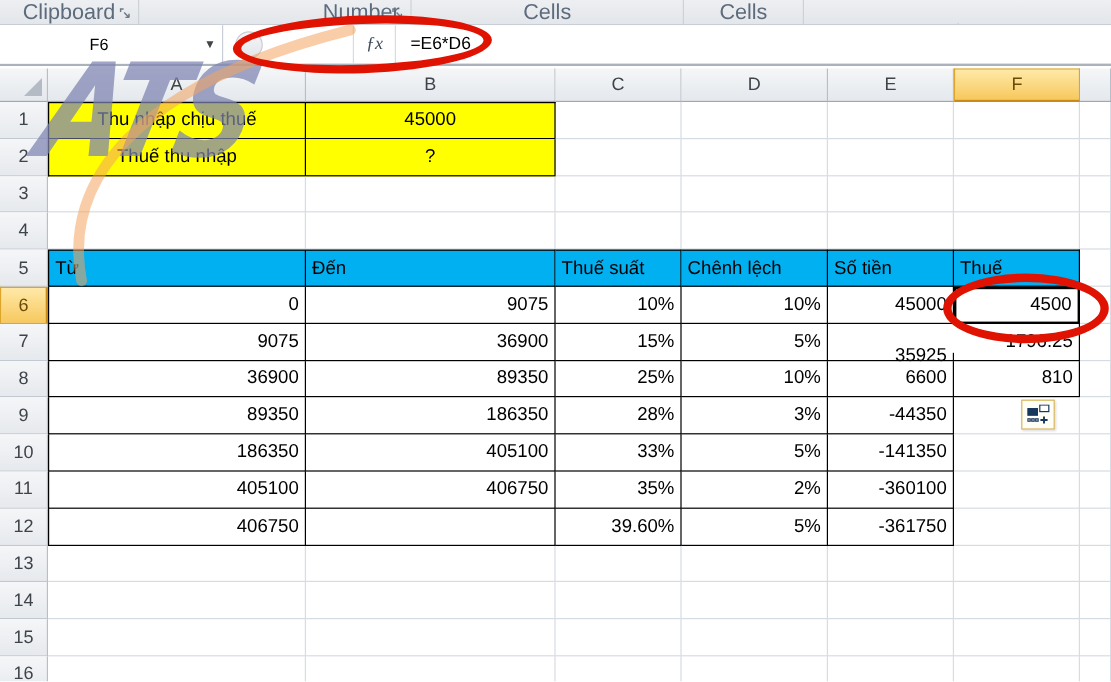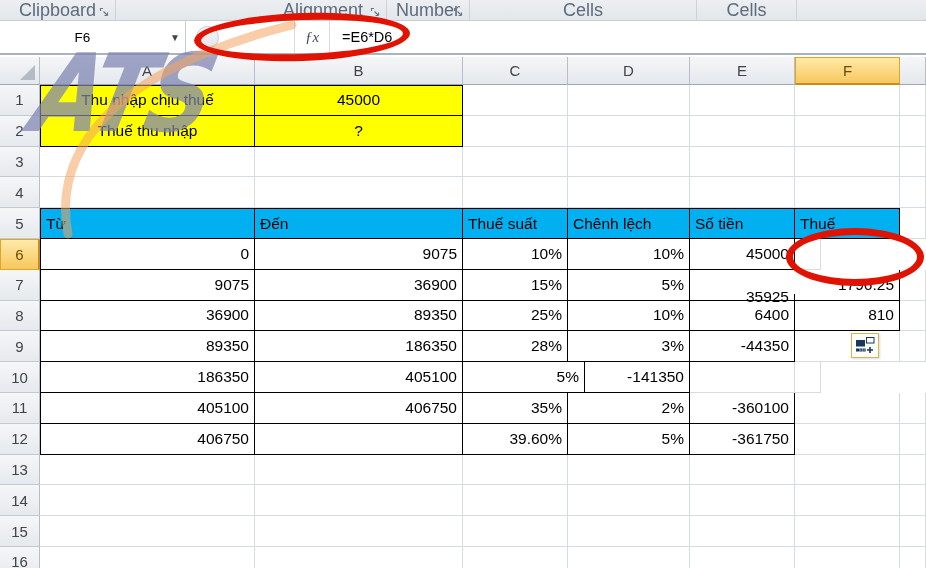--- a/index.html
+++ b/index.html
@@ -86,27 +86,20 @@
             <path d="M4.5 4.5 L8.5 8.5 M8.5 8.5 V5.5 M8.5 8.5 H5.5" fill="none" stroke="#6b7886" stroke-width="1.2"></path>
           </svg></span>
       </div>
       <div class="ribbon-group" style="width: 144px; margin-top: 36px;">
         <span class="cap">Font</span>
         <span class="launcher"><svg width="11" height="11" viewBox="0 0 11 11">
             <path d="M1.5 4 V1.5 H4" fill="none" stroke="#6b7886" stroke-width="1.2"></path>
             <path d="M4.5 4.5 L8.5 8.5 M8.5 8.5 V5.5 M8.5 8.5 H5.5" fill="none" stroke="#6b7886" stroke-width="1.2"></path>
           </svg></span>
       </div>
-      <div class="ribbon-group" style="width: 127px;">
-        <span class="cap">Alignment</span>
-        <span class="launcher"><svg width="11" height="11" viewBox="0 0 11 11">
-            <path d="M1.5 4 V1.5 H4" fill="none" stroke="#6b7886" stroke-width="1.2"></path>
-            <path d="M4.5 4.5 L8.5 8.5 M8.5 8.5 V5.5 M8.5 8.5 H5.5" fill="none" stroke="#6b7886" stroke-width="1.2"></path>
-          </svg></span>
-      </div>
       <div class="ribbon-group" style="width: 83px;">
         <span class="cap">Number</span>
         <span class="launcher"><svg width="11" height="11" viewBox="0 0 11 11">
             <path d="M1.5 4 V1.5 H4" fill="none" stroke="#6b7886" stroke-width="1.2"></path>
             <path d="M4.5 4.5 L8.5 8.5 M8.5 8.5 V5.5 M8.5 8.5 H5.5" fill="none" stroke="#6b7886" stroke-width="1.2"></path>
           </svg></span>
       </div>
       <div class="ribbon-group" style="width: 227px;">
         <span class="cap">Cells</span>
       </div>
@@ -196,39 +189,40 @@
           <div class="cell blu bt bb br" style="width: 105px;">Thuế</div>
           <div class="cell" style="width: 26px;"></div>
         </div>
         <div class="grid-row">
           <div class="rowhdr sel">6</div>
           <div class="cell num bl bb br" style="width: 215px;">0</div>
           <div class="cell num bb br" style="width: 208px;">9075</div>
           <div class="cell num bb br" style="width: 105px;">10%</div>
           <div class="cell num bb br" style="width: 122px;">10%</div>
           <div class="cell num bb br" style="width: 105px;">45000</div>
+          <div class="cell num act" style="width: 105px;">4500</div>
           <div class="cell" style="width: 26px;"></div>
         </div>
         <div class="grid-row">
           <div class="rowhdr">7</div>
           <div class="cell num bl bb br" style="width: 215px;">9075</div>
           <div class="cell num bb br" style="width: 208px;">36900</div>
           <div class="cell num bb br" style="width: 105px;">15%</div>
           <div class="cell num bb br" style="width: 122px;">5%</div>
           <div class="cell num bb br" style="width: 105px; margin-top: 24px;">35925</div>
           <div class="cell num bb br" style="width: 105px;">1796.25</div>
           <div class="cell" style="width: 26px;"></div>
         </div>
         <div class="grid-row">
           <div class="rowhdr">8</div>
           <div class="cell num bl bb br" style="width: 215px;">36900</div>
           <div class="cell num bb br" style="width: 208px;">89350</div>
           <div class="cell num bb br" style="width: 105px;">25%</div>
           <div class="cell num bb br" style="width: 122px;">10%</div>
-          <div class="cell num bb br" style="width: 105px;">6400</div>
+          <div class="cell num bb br" style="width: 105px;">6600</div>
           <div class="cell num bb br" style="width: 105px; text-align: right;">810</div>
           <div class="cell" style="width: 26px;"></div>
         </div>
         <div class="grid-row">
           <div class="rowhdr">9</div>
           <div class="cell num bl bb br" style="width: 215px;">89350</div>
           <div class="cell num bb br" style="width: 208px;">186350</div>
           <div class="cell num bb br" style="width: 105px;">28%</div>
           <div class="cell num bb br" style="width: 122px;">3%</div>
           <div class="cell num bb br" style="width: 105px;">-44350</div>
@@ -243,20 +237,21 @@
                 <path d="M14 10 V16 M11 13 H17" stroke="#17375E" stroke-width="1.6"></path>
               </svg>
             </div>
           </div>
           <div class="cell" style="width: 26px;"></div>
         </div>
         <div class="grid-row">
           <div class="rowhdr">10</div>
           <div class="cell num bl bb br" style="width: 215px;">186350</div>
           <div class="cell num bb br" style="width: 208px;">405100</div>
+          <div class="cell num bb br" style="width: 105px;">33%</div>
           <div class="cell num bb br" style="width: 122px;">5%</div>
           <div class="cell num bb br" style="width: 105px;">-141350</div>
           <div class="cell" style="width: 105px;"></div>
           <div class="cell" style="width: 26px;"></div>
         </div>
         <div class="grid-row">
           <div class="rowhdr">11</div>
           <div class="cell num bl bb br" style="width: 215px;">405100</div>
           <div class="cell num bb br" style="width: 208px;">406750</div>
           <div class="cell num bb br" style="width: 105px;">35%</div>

